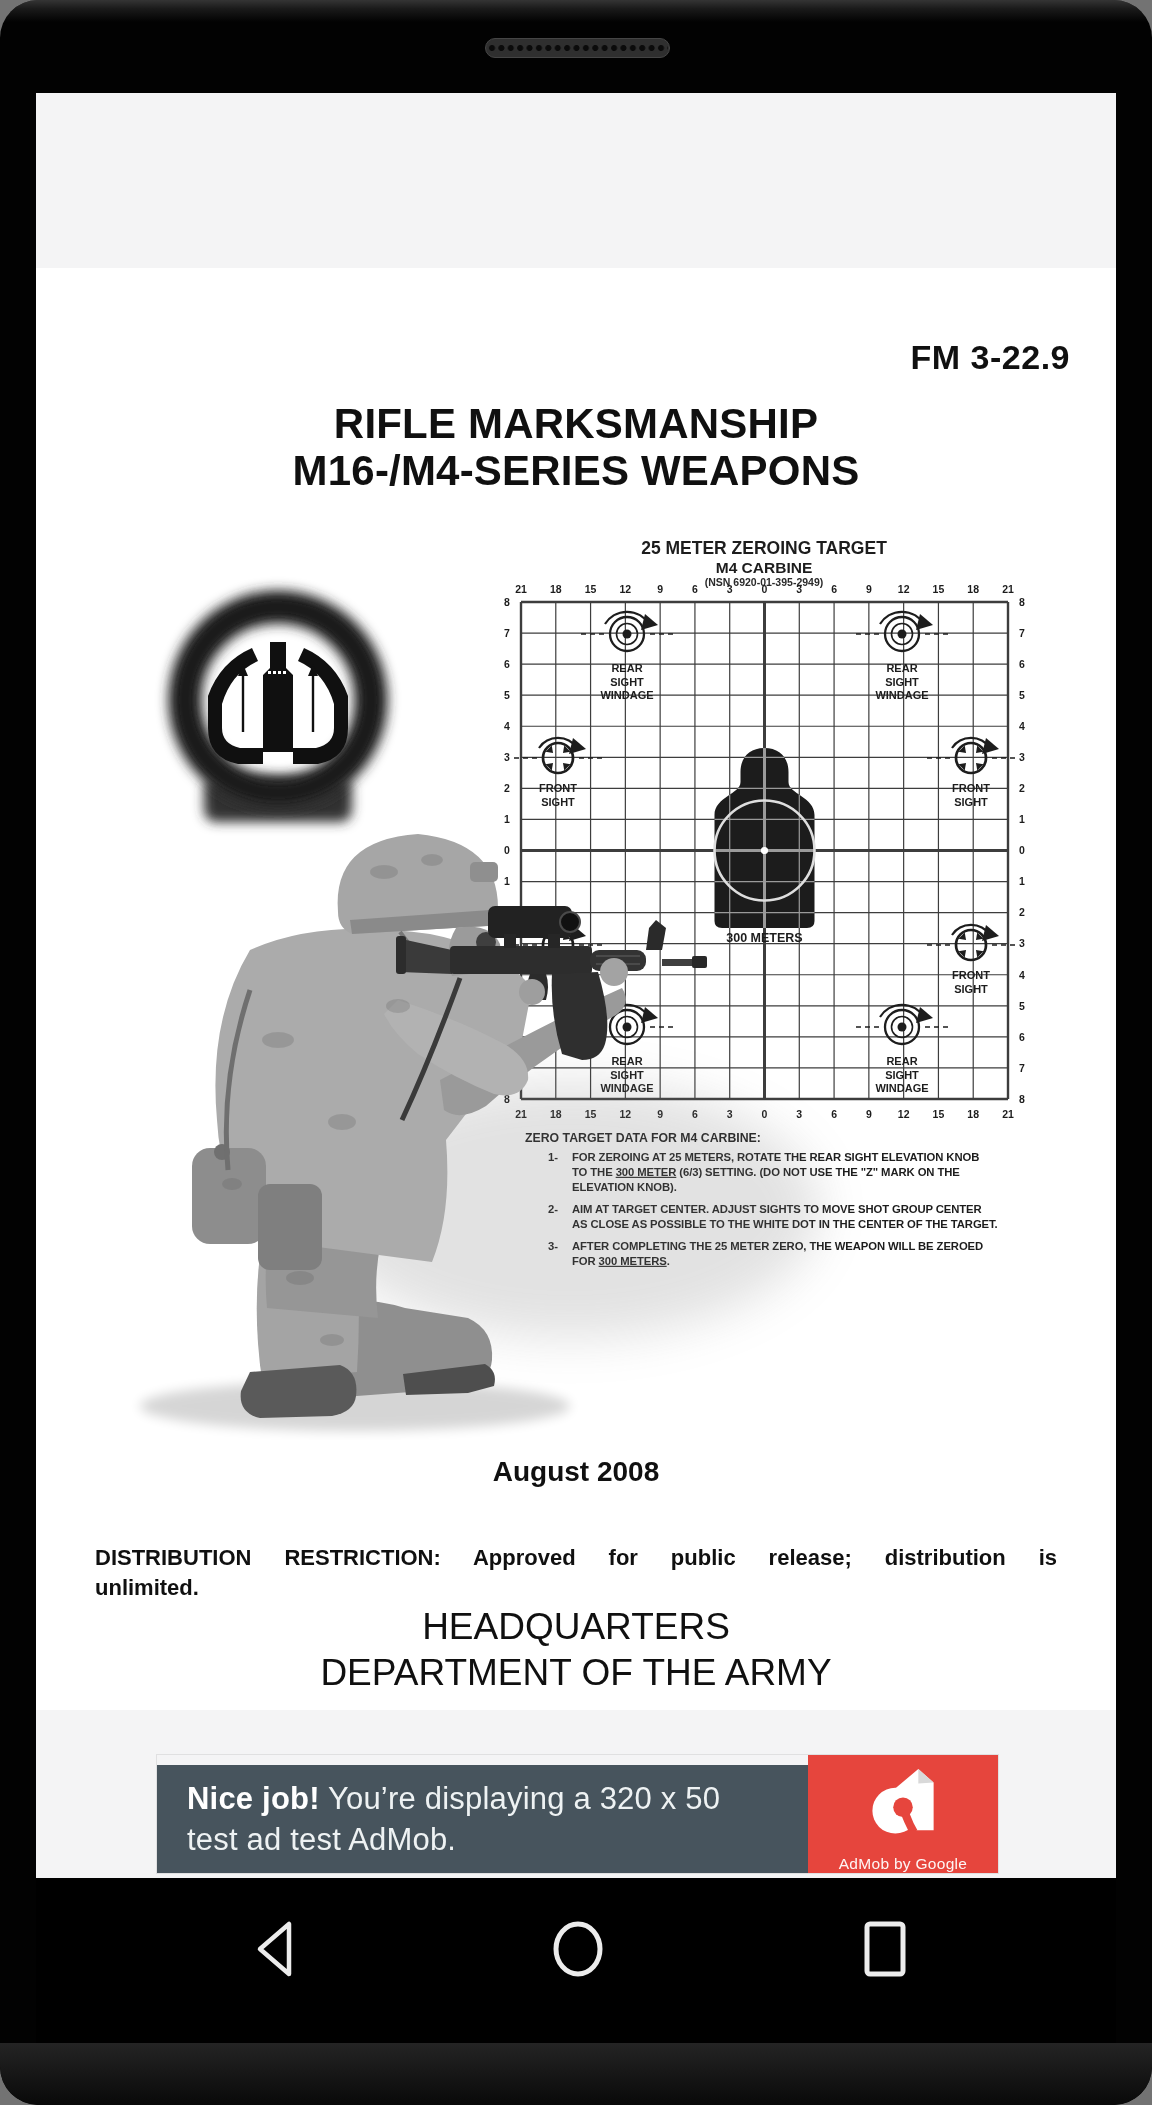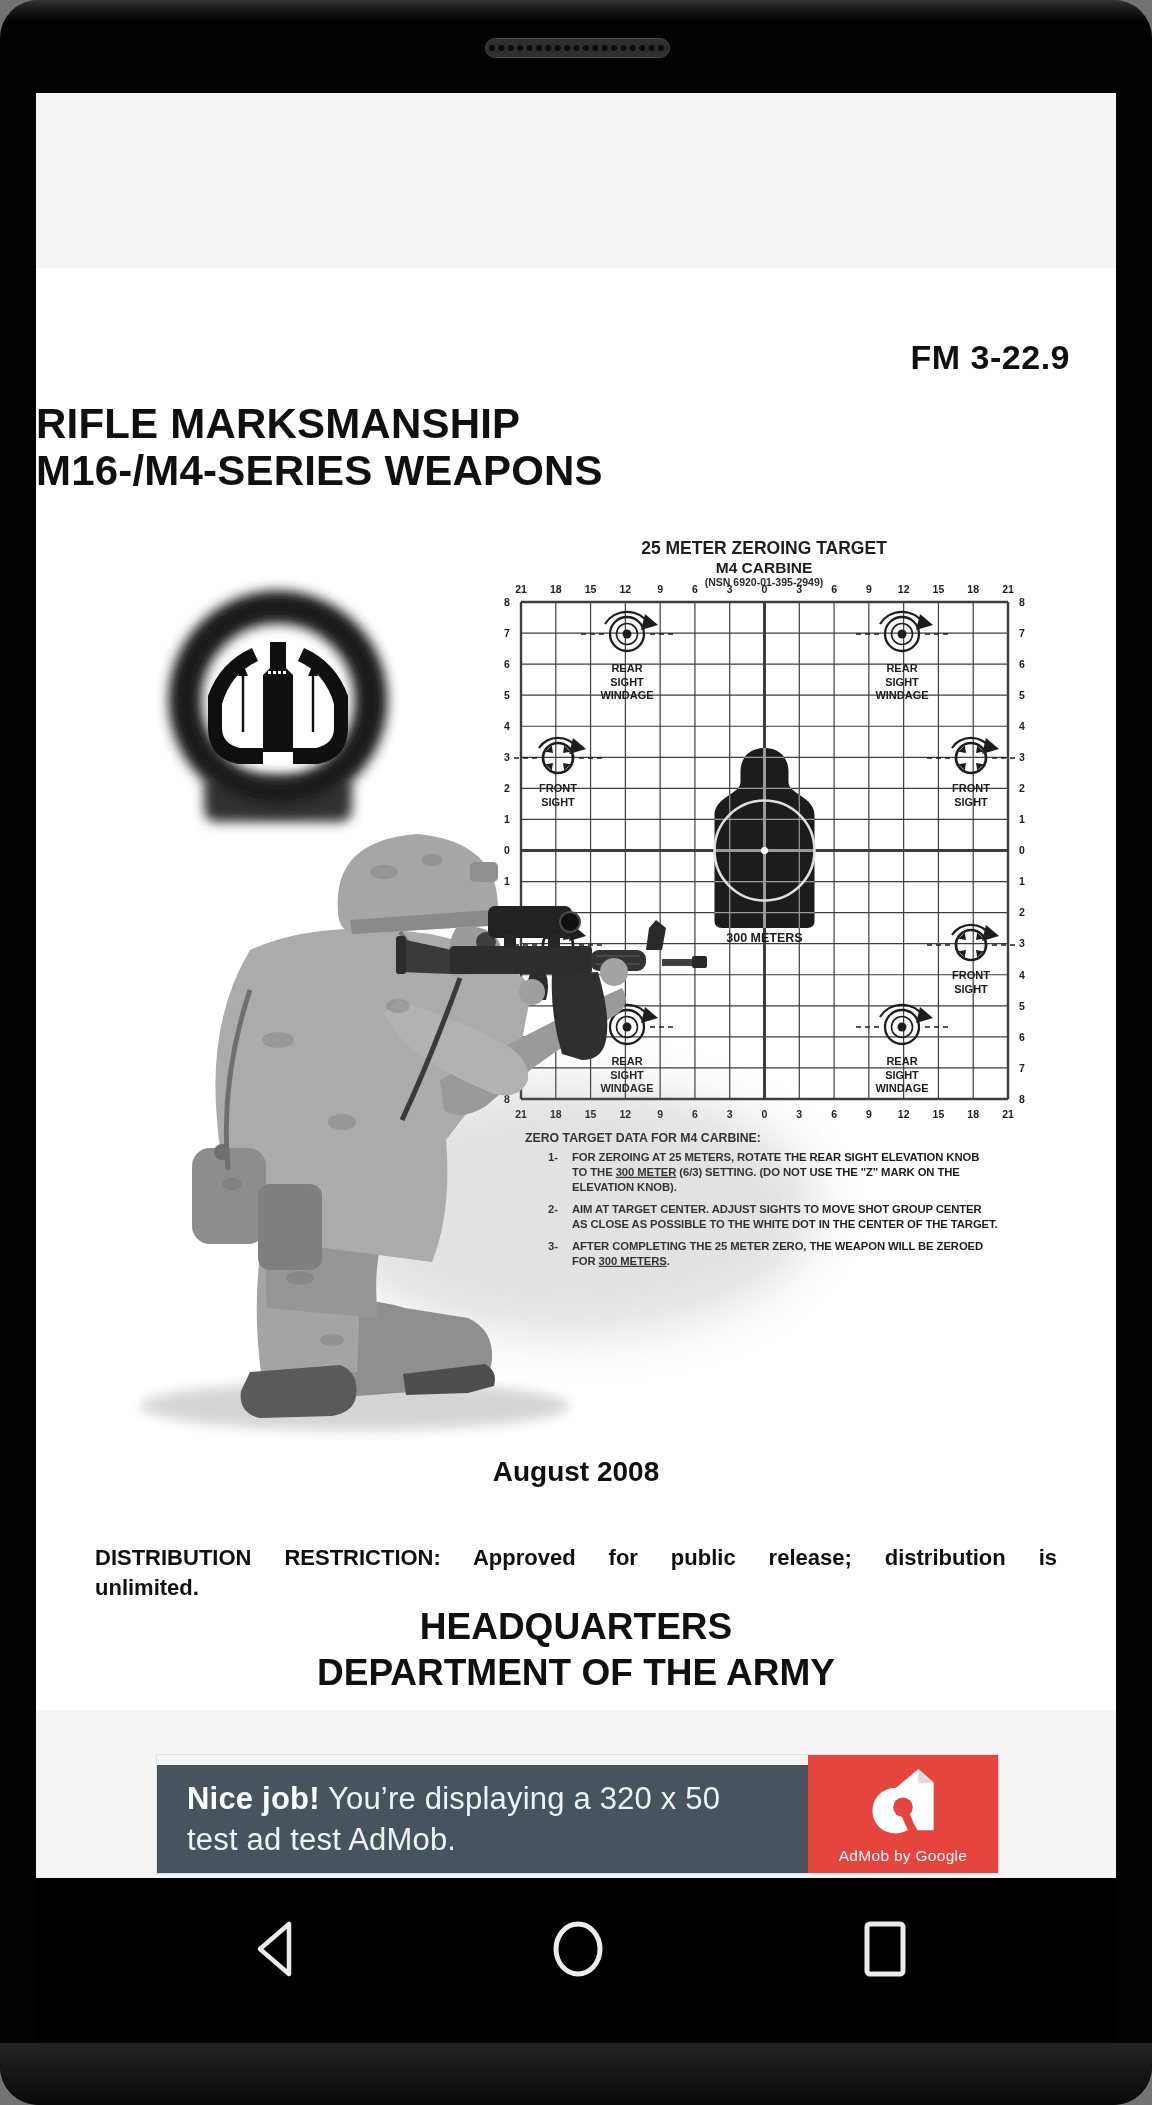--- a/index.html
+++ b/index.html
@@ -9,36 +9,36 @@
   .device-edge{position:absolute;top:0;left:0;right:0;height:22px;border-radius:38px 38px 0 0;
     background:linear-gradient(180deg,#565656 0%,#2a2a2a 40%,rgba(0,0,0,0) 100%);opacity:.6;}
   .speaker{position:absolute;left:485px;top:38px;width:183px;height:18px;border-radius:10px;
     background:#2f2f2f;border:1px solid #454545;overflow:hidden;}
   .speaker-holes{position:absolute;inset:1px;border-radius:8px;
     background-image:radial-gradient(circle at 5px 50%, #0b0b0b 2.6px, rgba(0,0,0,0) 3.4px);
     background-size:9.4px 100%;background-repeat:repeat-x;}
   .screen{position:absolute;left:36px;top:93px;width:1080px;height:1952px;background:#f4f4f5;overflow:hidden;}
   .page{position:absolute;left:0;top:175px;width:1080px;height:1442px;background:#ffffff;}
   .fm-number{position:absolute;top:70px;right:46px;font-size:34px;font-weight:bold;color:#101010;letter-spacing:.5px;}
-  .doc-title{position:absolute;top:132px;left:0;width:100%;font-size:42px;
+  .doc-title{position:absolute;top:132px;left:0;width:100%;text-align:center;font-size:42px;
     font-weight:bold;color:#101010;line-height:47px;letter-spacing:.2px;}
   .artwork{position:absolute;left:64px;top:252px;width:950px;height:920px;}
   .doc-date{position:absolute;top:1188px;left:0;width:100%;text-align:center;font-size:28px;font-weight:bold;color:#101010;}
   .dist{position:absolute;top:1275px;left:59px;width:962px;font-size:22px;font-weight:bold;color:#101010;line-height:30px;}
   .dist-line1{text-align:justify;text-align-last:justify;}
-  .publisher{position:absolute;left:0;width:100%;text-align:center;font-size:37px;font-weight:bold;color:#101010;}
+  .publisher{position:absolute;left:0;width:100%;text-align:center;font-size:37px;font-weight:normal;color:#101010;}
   .pub1{top:1338px;}
   .pub2{top:1384px;}
   .ad{position:absolute;left:121px;top:1662px;width:841px;height:118px;display:flex;box-shadow:0 0 0 1px rgba(0,0,0,.08);}
   .ad-left{flex:1;display:flex;flex-direction:column;justify-content:center;padding-left:30px;color:#eef2f3;}
   .ad-line{font-size:31px;line-height:41px;font-weight:normal;letter-spacing:.2px;white-space:nowrap;}
   .ad-bold{font-weight:bold;color:#ffffff;}
   .ad-right{position:relative;width:190px;display:flex;flex-direction:column;align-items:center;}
   .ad-logo{margin-top:12px;}
-  .ad-brand{position:absolute;bottom:8px;width:100%;text-align:center;font-size:15.5px;color:rgba(255,255,255,.95);letter-spacing:.3px;}
+  .ad-brand{position:absolute;bottom:0;width:100%;text-align:center;font-size:15.5px;color:rgba(255,255,255,.95);letter-spacing:.3px;}
   .navbar{position:absolute;left:0;top:1785px;width:1080px;height:167px;background:#000;}
   .nav-btn{position:absolute;}
   .chin{position:absolute;left:0;right:0;top:2043px;height:62px;background:linear-gradient(180deg,#242424,#090909);
     border-radius:0 0 38px 38px;}
   svg text{font-family:"Liberation Sans",sans-serif;}
 </style>
 </head>
 <body>
 
 <div class="stage">

